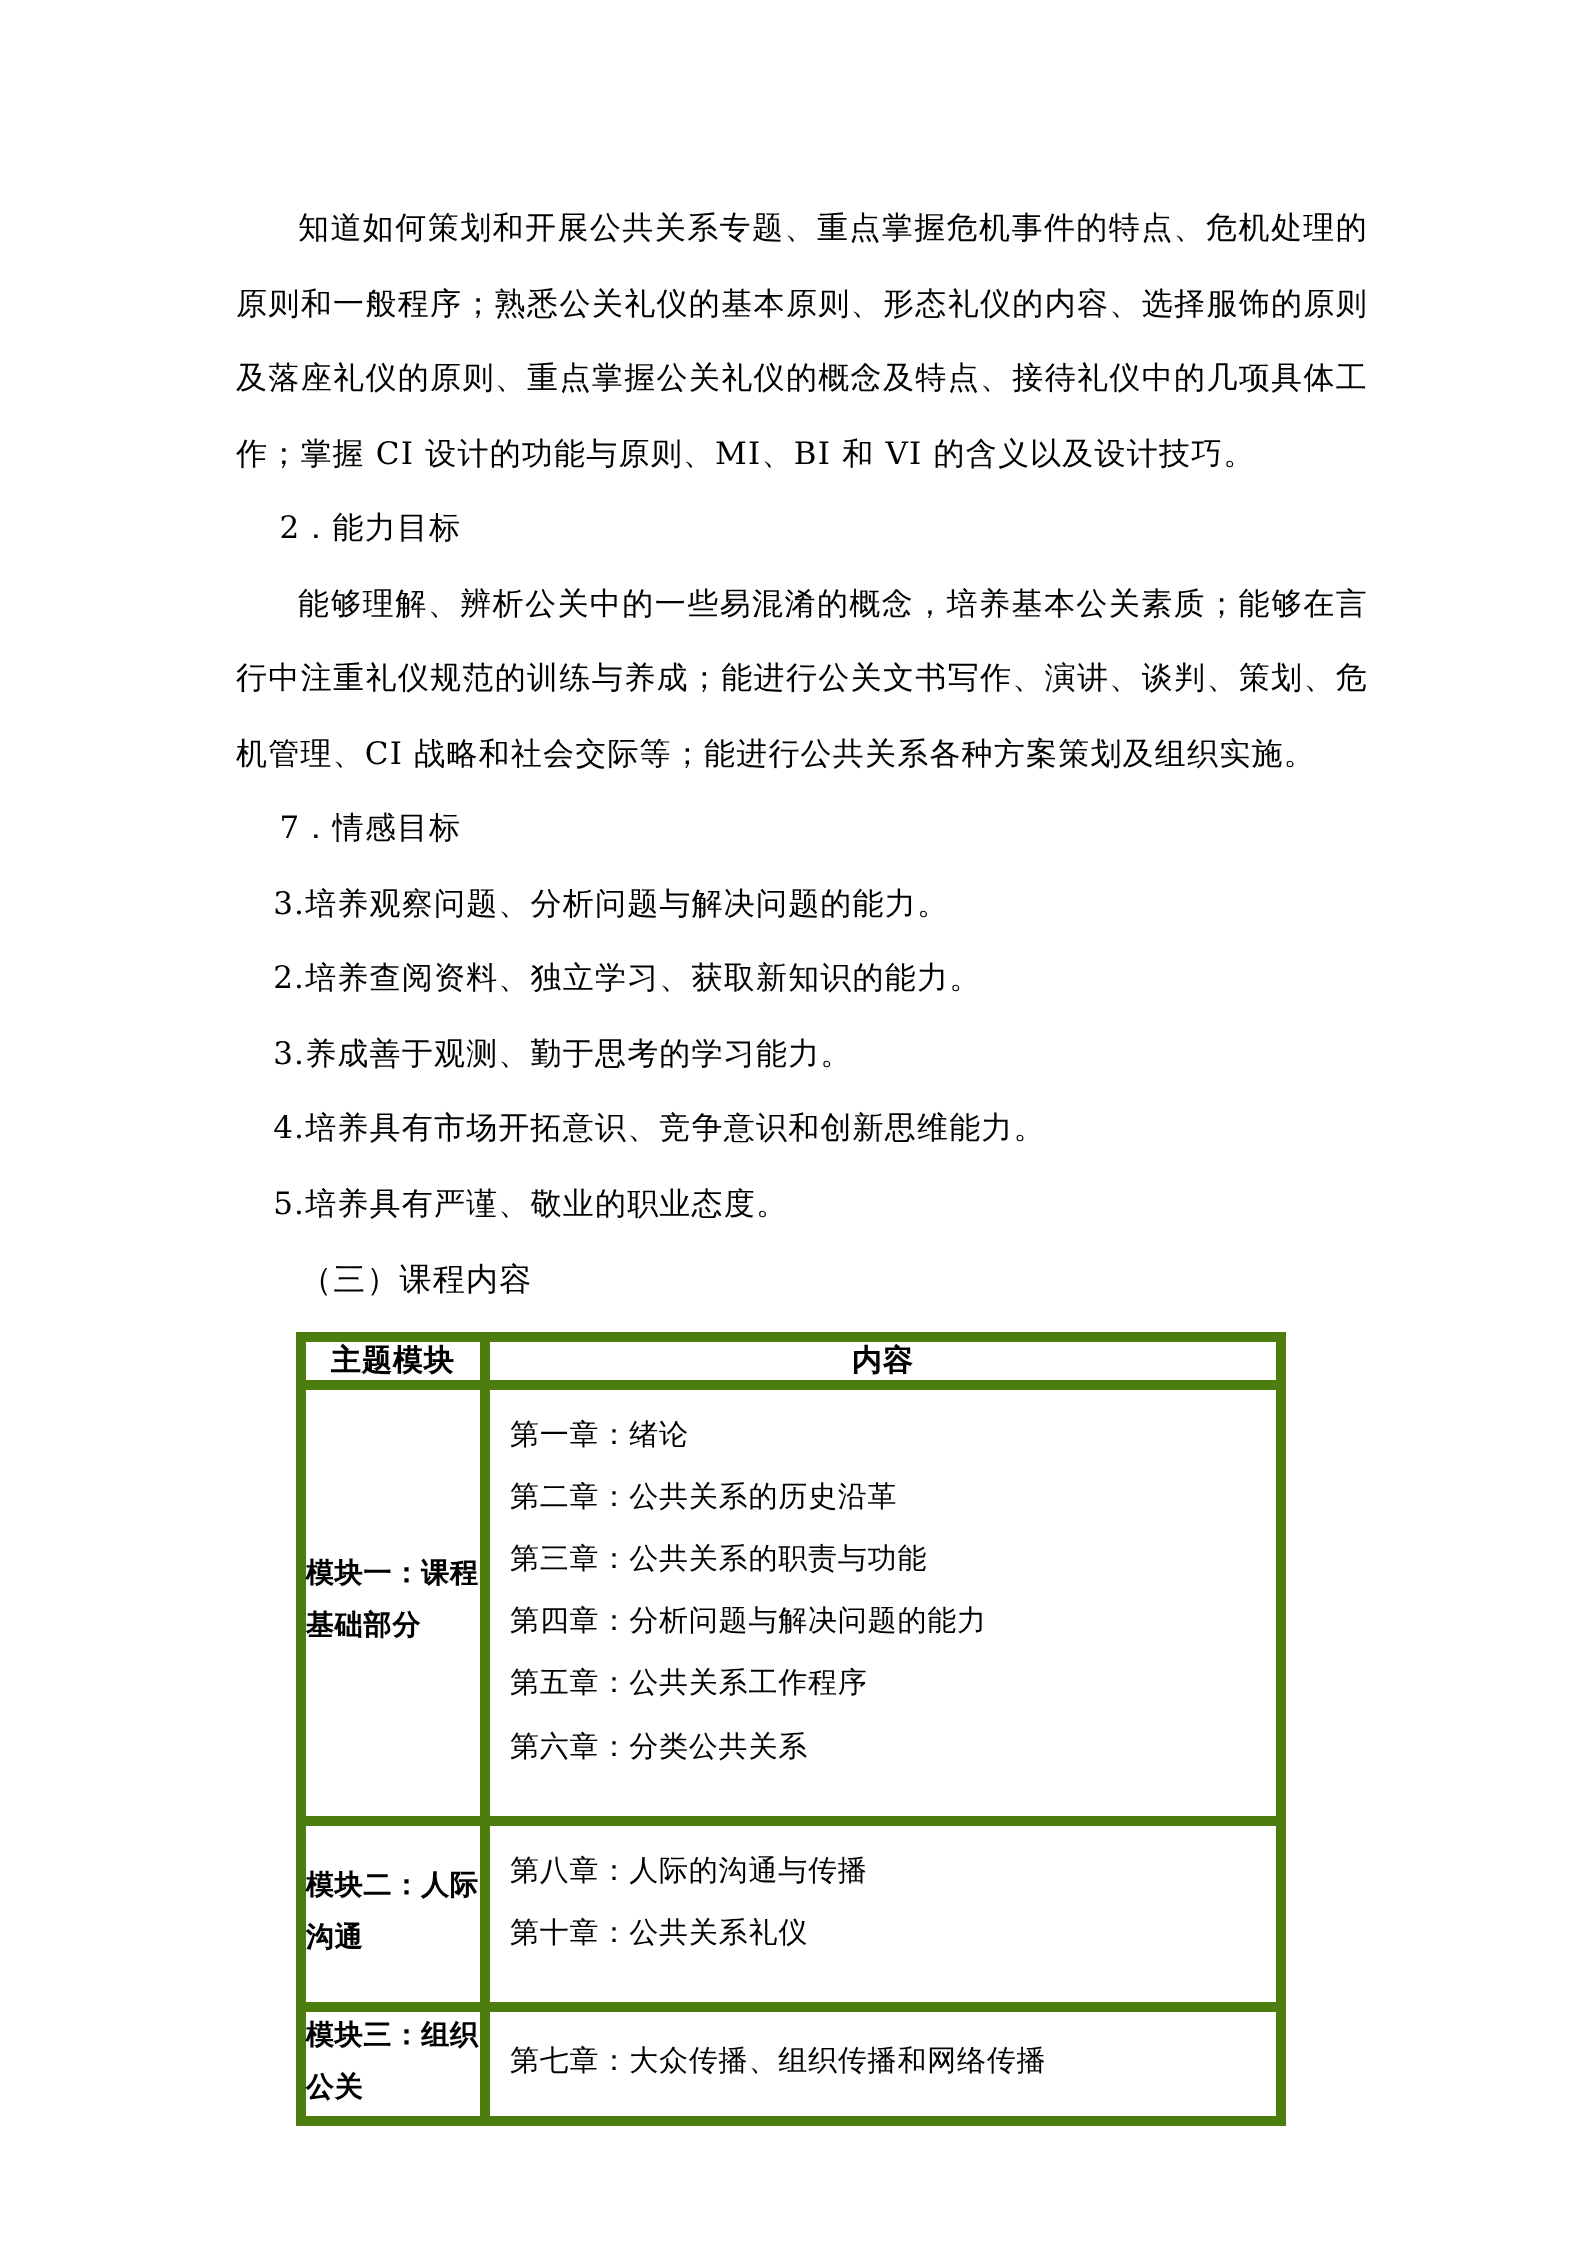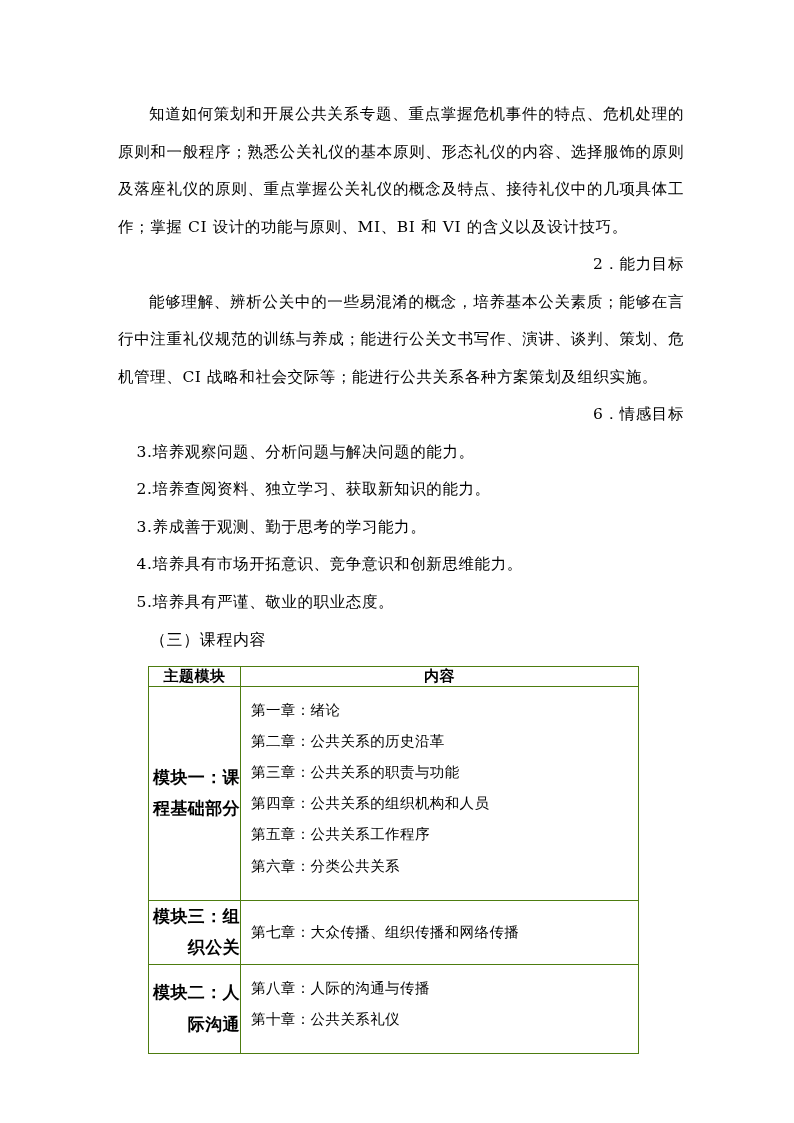--- a/index.html
+++ b/index.html
@@ -34,21 +34,20 @@
   }
   .para.indent {
     text-indent: 2em;
   }
   .section-head {
     font-size: 15.5px;
     line-height: 2.42;
     text-indent: 1.4em;
     letter-spacing: 0.6px;
     margin: 0;
-    text-align: right;
   }
   .list-line {
     font-size: 15.5px;
     line-height: 2.42;
     text-indent: 1.2em;
     letter-spacing: 0.6px;
     margin: 0;
   }
   .tbl-title {
     font-size: 16px;
@@ -58,38 +57,38 @@
     margin: 0;
   }
   table.content-table {
     border-collapse: collapse;
     width: 490px;
     margin-top: 6px;
     margin-left: 30px;
     table-layout: fixed;
   }
   table.content-table td {
-    border: 1px solid #4d7c0f;
+    border: 5px solid #4d7c0f;
     padding: 0;
     vertical-align: middle;
   }
   .col-module { width: 92px; }
   .col-content { width: 398px; }
 
   .hdr-cell {
     text-align: center;
     font-weight: bold;
     font-size: 15px;
     padding: 13px 4px;
     letter-spacing: 0.5px;
   }
   .mod-cell {
-    text-align: right;
+    text-align: left;
     font-weight: bold;
-    font-size: 17px;
+    font-size: 14px;
     line-height: 1.85;
     padding: 8px 6px;
     letter-spacing: 0.4px;
   }
   .chapters {
     padding: 8px 0 18px 10px;
   }
   .chap-line {
     font-size: 14.5px;
     line-height: 2.15;
@@ -108,21 +107,21 @@
 <body>
 
 <div class="page">
 
   <p class="para indent">知道如何策划和开展公共关系专题、重点掌握危机事件的特点、危机处理的原则和一般程序；熟悉公关礼仪的基本原则、形态礼仪的内容、选择服饰的原则及落座礼仪的原则、重点掌握公关礼仪的概念及特点、接待礼仪中的几项具体工作；掌握 CI 设计的功能与原则、MI、BI 和 VI 的含义以及设计技巧。</p>
 
   <p class="section-head">2．能力目标</p>
 
   <p class="para indent">能够理解、辨析公关中的一些易混淆的概念，培养基本公关素质；能够在言行中注重礼仪规范的训练与养成；能进行公关文书写作、演讲、谈判、策划、危机管理、CI 战略和社会交际等；能进行公共关系各种方案策划及组织实施。</p>
 
-  <p class="section-head">6．情感目标</p>
+  <p class="section-head">7．情感目标</p>
 
   <p class="list-line">3.培养观察问题、分析问题与解决问题的能力。</p>
   <p class="list-line">2.培养查阅资料、独立学习、获取新知识的能力。</p>
   <p class="list-line">3.养成善于观测、勤于思考的学习能力。</p>
   <p class="list-line">4.培养具有市场开拓意识、竞争意识和创新思维能力。</p>
   <p class="list-line">5.培养具有严谨、敬业的职业态度。</p>
 
   <p class="tbl-title">（三）课程内容</p>
 
   <table class="content-table">
@@ -136,39 +135,39 @@
         <td class="hdr-cell">内容</td>
       </tr>
 
       <tr>
         <td class="mod-cell">模块一：课程基础部分</td>
         <td>
           <div class="chapters">
             <div class="chap-line">第一章：绪论</div>
             <div class="chap-line">第二章：公共关系的历史沿革</div>
             <div class="chap-line">第三章：公共关系的职责与功能</div>
-            <div class="chap-line">第四章：公共关系的组织机构和人员</div>
+            <div class="chap-line">第四章：分析问题与解决问题的能力</div>
             <div class="chap-line">第五章：公共关系工作程序</div>
             <div class="chap-line">第六章：分类公共关系</div>
           </div>
-        </td>
-      </tr>
-
-      <tr>
-        <td class="mod-cell">模块三：组织公关</td>
-        <td>
-          <div class="single-line">第七章：大众传播、组织传播和网络传播</div>
         </td>
       </tr>
 
       <tr>
         <td class="mod-cell">模块二：人际沟通</td>
         <td>
           <div class="chapters">
             <div class="chap-line">第八章：人际的沟通与传播</div>
             <div class="chap-line">第十章：公共关系礼仪</div>
           </div>
         </td>
       </tr>
+
+      <tr>
+        <td class="mod-cell">模块三：组织公关</td>
+        <td>
+          <div class="single-line">第七章：大众传播、组织传播和网络传播</div>
+        </td>
+      </tr>
     </tbody>
   </table>
 
 </div>
 
 </body></html>

